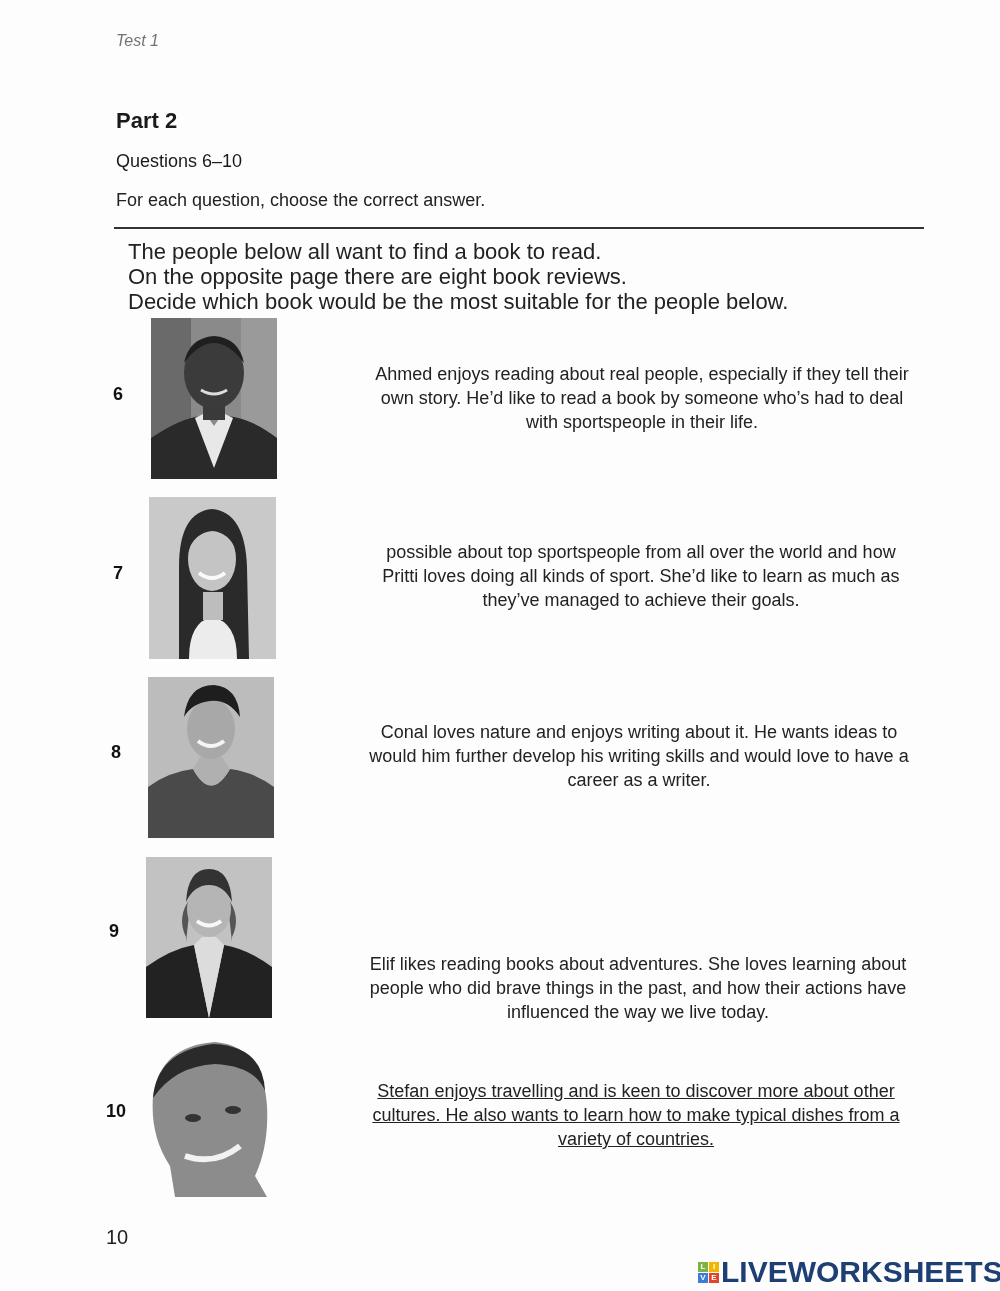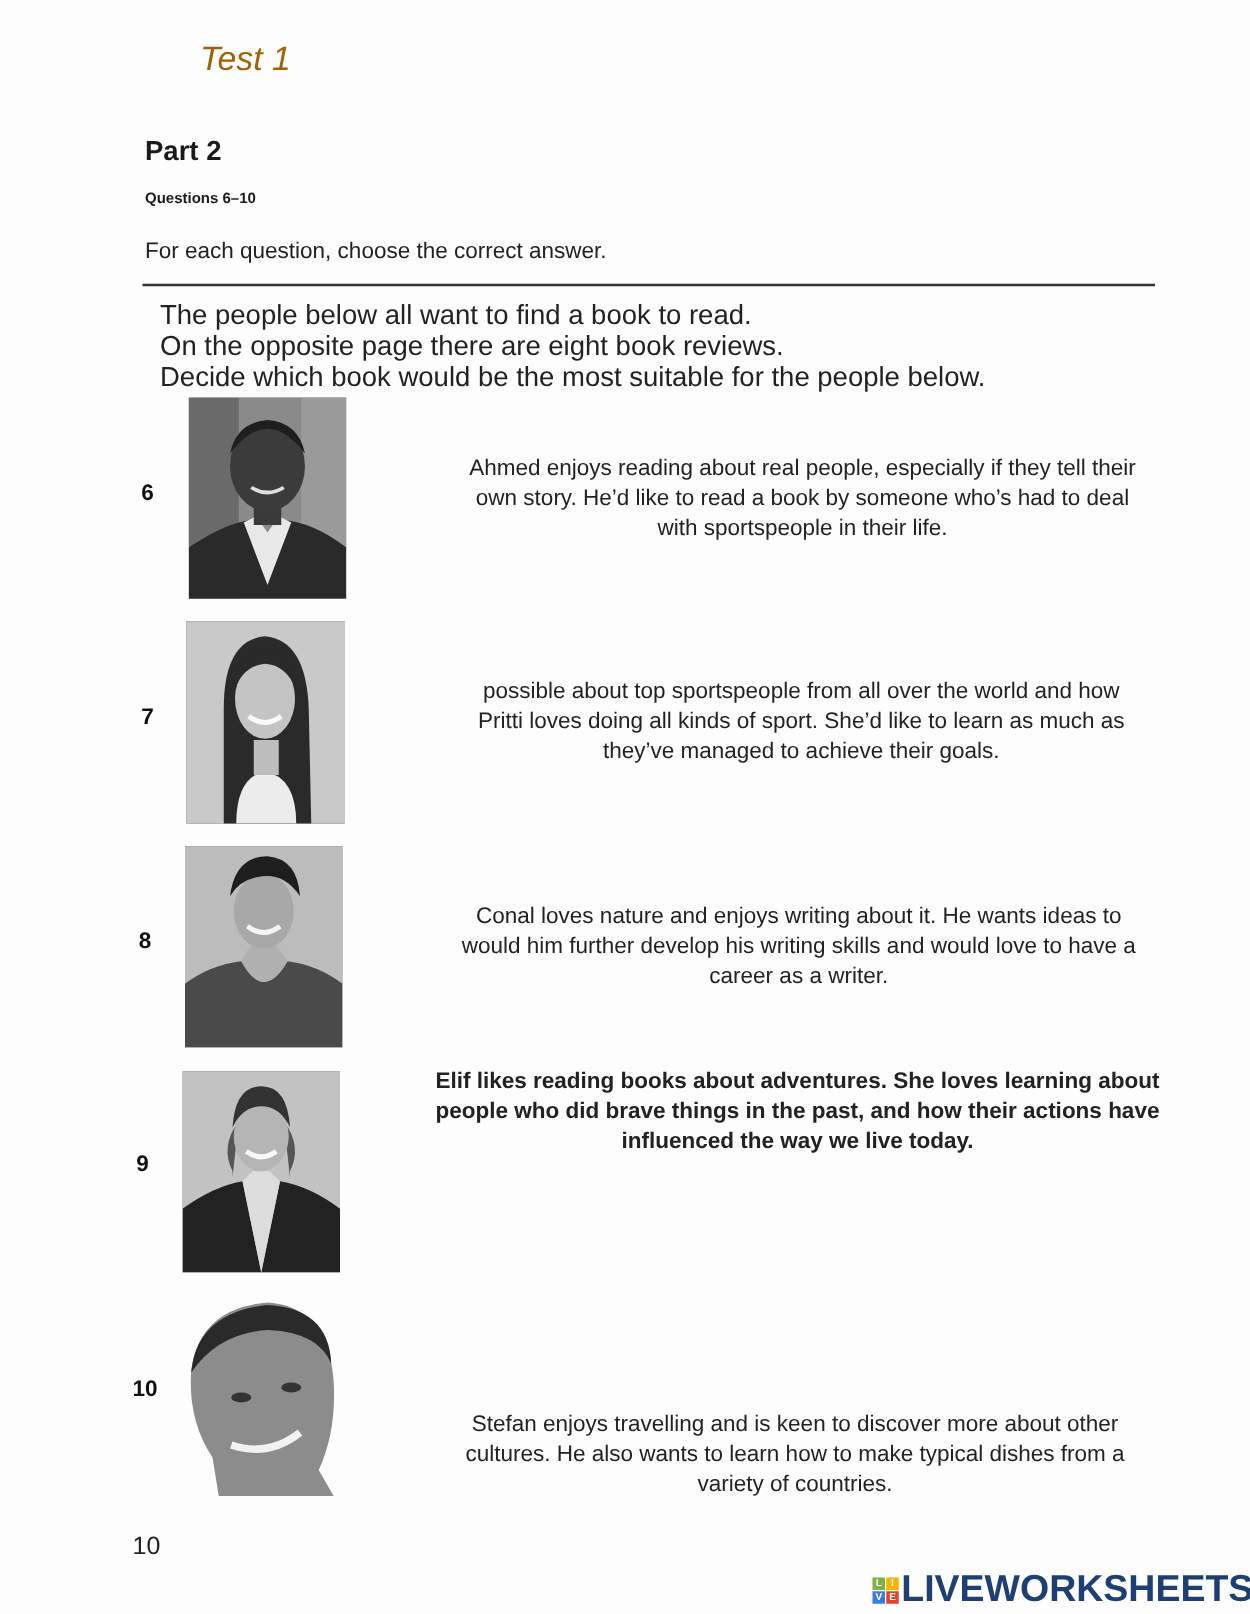--- a/index.html
+++ b/index.html
@@ -1,23 +1,23 @@
 <!DOCTYPE html>
 <html><head>
 <meta charset="utf-8">
 <style>
   html, body { margin: 0; padding: 0; }
   body {
     width: 1000px; height: 1291px; background: #fdfdfd; position: relative; overflow: hidden;
     font-family: "Liberation Sans", sans-serif; color: #1a1a1a;
   }
   .abs { position: absolute; }
-  .test-label { left: 116px; top: 32px; font-size: 27px; font-style: italic; color: #a16207; margin-left: 44px; }
+  .test-label { left: 116px; top: 32px; font-size: 16px; font-style: italic; color: #737373; }
   .part-title { left: 116px; top: 108px; font-size: 22px; font-weight: bold; }
-  .q-range { left: 116px; top: 151px; font-size: 12px; font-weight: bold; }
+  .q-range { left: 116px; top: 151px; font-size: 18px; font-weight: normal; }
   .instruction { left: 116px; top: 190px; font-size: 18px; color: #222; }
   .rule { left: 114px; top: 227px; width: 810px; height: 2px; background: #333; }
   .intro { left: 128px; top: 239px; font-size: 22px; line-height: 25px; color: #222; }
   .intro div { white-space: nowrap; }
   .qnum { font-size: 18px; font-weight: bold; color: #111; }
   .photo { background: #888; overflow: hidden; }
   .photo svg { display: block; width: 100%; height: 100%; }
   .desc { font-size: 18px; line-height: 24px; color: #222; width: 580px; text-align: center; }
   .page-num { left: 106px; top: 1226px; font-size: 20px; color: #222; }
   .logo { left: 698px; top: 1255px; display: flex; align-items: center; }
@@ -101,37 +101,37 @@
     <rect width="126" height="161" fill="#c2c2c2"></rect>
     <path d="M0 161 L0 110 Q25 92 48 88 L63 161 L78 88 Q102 92 126 110 L126 161 Z" fill="#222"></path>
     <path d="M48 88 L63 161 L78 88 L70 80 L56 80 Z" fill="#dcdcdc"></path>
     <path d="M40 80 Q30 60 45 40 L40 85 Z" fill="#555"></path>
     <path d="M86 80 Q96 60 81 40 L86 85 Z" fill="#555"></path>
     <ellipse cx="63" cy="52" rx="22" ry="28" fill="#b5b5b5"></ellipse>
     <path d="M40 45 Q42 12 63 12 Q84 12 86 45 Q78 28 63 28 Q48 28 40 45 Z" fill="#333"></path>
     <path d="M51 64 Q63 73 75 64" stroke="#f8f8f8" stroke-width="4" fill="none"></path>
   </svg>
 </div>
-<div class="abs desc" style="left:348px; top:852px;font-weight:bold;">
+<div class="abs desc" style="left:348px; top:952px;">
   <div>Elif likes reading books about adventures. She loves learning about</div>
   <div>people who did brave things in the past, and how their actions have</div>
   <div>influenced the way we live today.</div>
 </div>
 
 <div class="abs qnum" style="left:106px; top:1101px;">10</div>
 <div class="abs photo" style="left:145px; top:1036px; width:126px; height:161px; background:transparent;">
   <svg viewBox="0 0 126 161">
     <path d="M30 161 L25 130 Q5 100 8 60 Q15 10 70 6 Q118 10 122 70 Q124 110 110 140 L122 161 Z" fill="#8c8c8c"></path>
     <path d="M8 62 Q12 15 68 8 Q118 10 120 55 Q110 30 70 28 Q30 30 8 62 Z" fill="#2a2a2a"></path>
     <path d="M40 120 Q70 130 95 110" stroke="#f2f2f2" stroke-width="6" fill="none"></path>
     <ellipse cx="48" cy="82" rx="8" ry="4" fill="#333"></ellipse>
     <ellipse cx="88" cy="74" rx="8" ry="4" fill="#333"></ellipse>
   </svg>
 </div>
-<div class="abs desc" style="left:346px; top:1127px;">
+<div class="abs desc" style="left:346px; top:1079px;text-decoration:underline;">
   <div>Stefan enjoys travelling and is keen to discover more about other</div>
   <div>cultures. He also wants to learn how to make typical dishes from a</div>
   <div>variety of countries.</div>
 </div>
 
 <div class="abs page-num">10</div>
 
 <div class="abs logo">
   <div class="logo-grid">
     <span style="background:#7cb342;">L</span>

